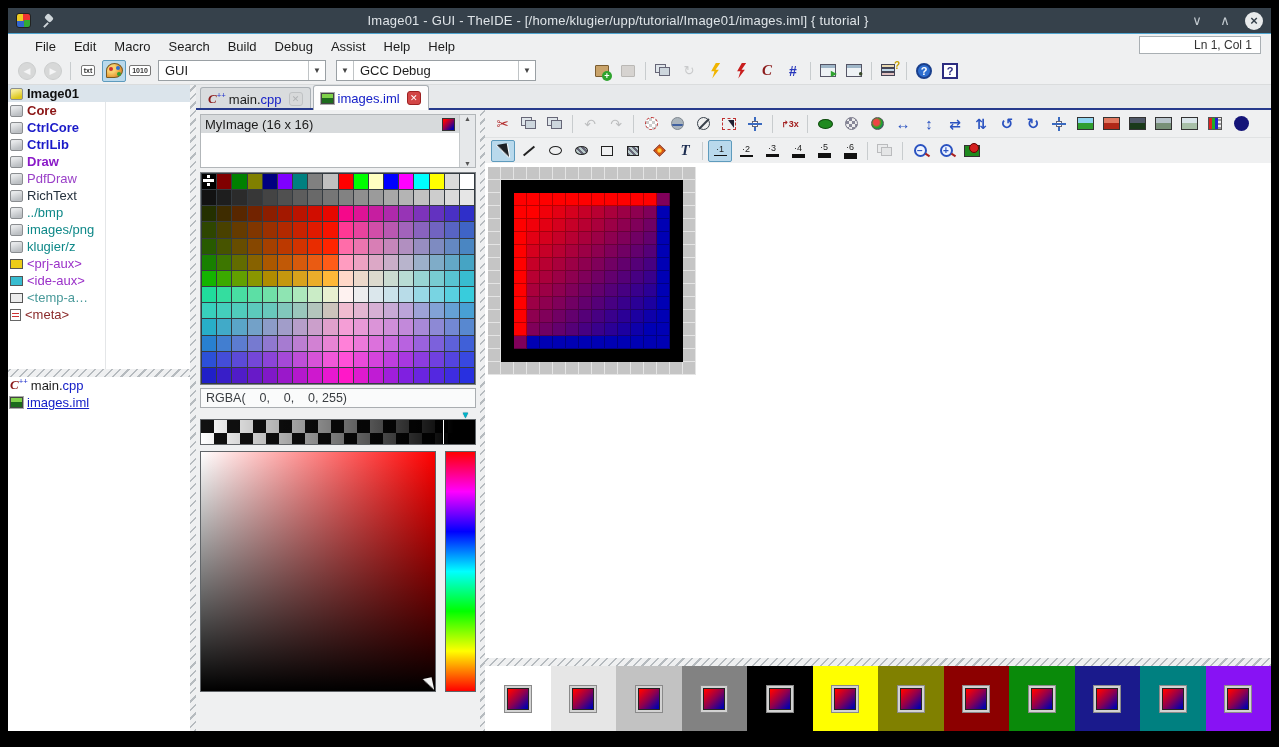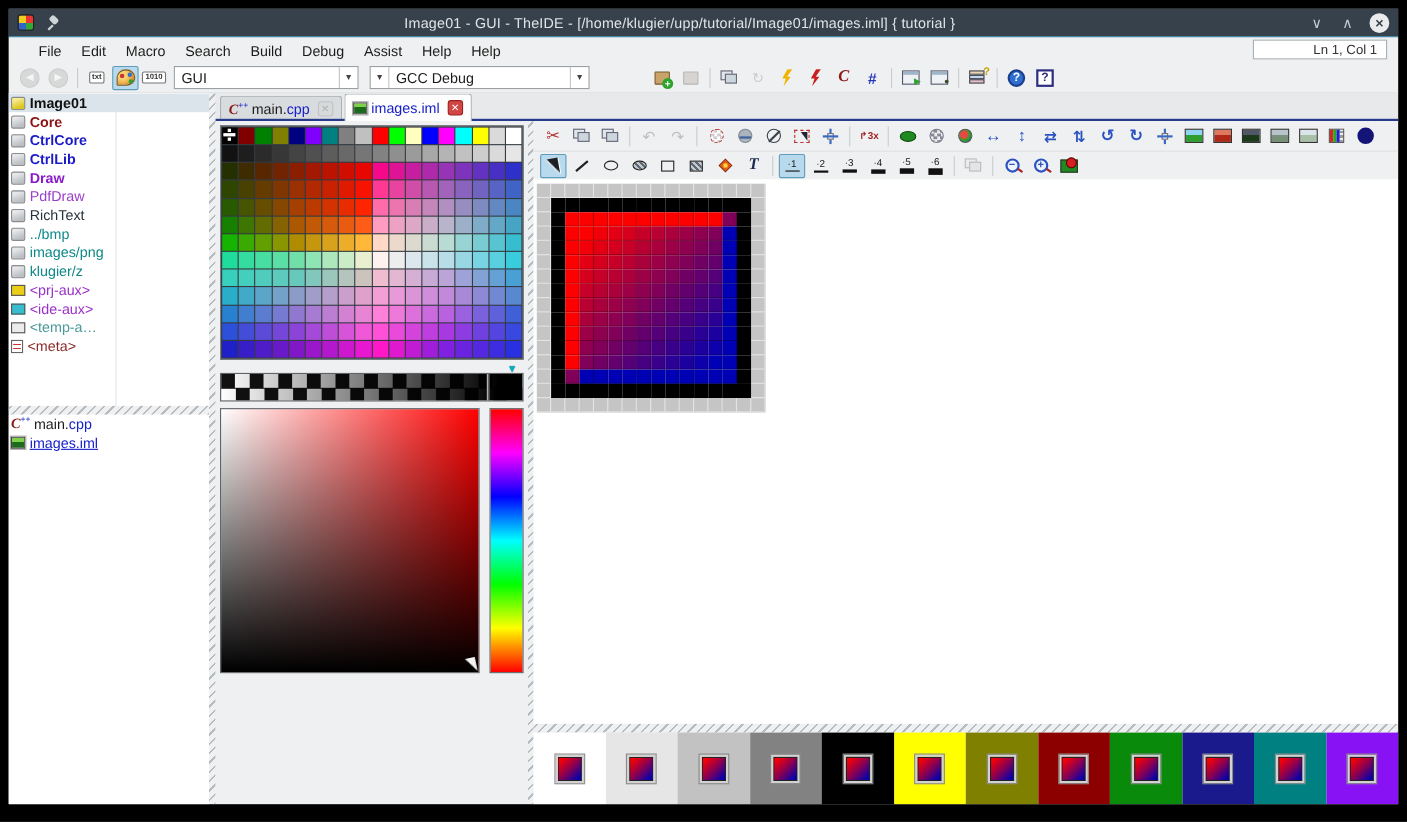--- a/index.html
+++ b/index.html
@@ -397,20 +397,32 @@
             <div class="tab active">
               <span class="imlicn"></span>
               <span style="color: rgb(22, 32, 200);">images.iml</span>
               <span class="tabclose red">✕</span>
             </div>
           </div>
         <div class="tabline"></div>
       </div>
 
       <div class="picker">
+        <div class="listbox">
+          <div id="imgrows">
+              <div class="imgrow">
+                <span>MyImage (16 x 16)</span>
+                <span class="minithumb prev"></span>
+              </div>
+            </div>
+          <div class="vscroll">
+              <span>▲</span>
+              <span>▼</span>
+            </div>
+        </div>
         <div class="palette" id="palette">
             <div class="xmark" style="background: rgb(0, 0, 0);">
               <b style="left: 5px; top: 1px; width: 3px; height: 11px;"></b>
               <b style="left: 1px; top: 5px; width: 11px; height: 3px;"></b>
             </div>
             <div style="background: rgb(128, 0, 0);"></div>
             <div style="background: rgb(0, 128, 0);"></div>
             <div style="background: rgb(128, 128, 0);"></div>
             <div style="background: rgb(0, 0, 128);"></div>
             <div style="background: rgb(127, 0, 255);"></div>
@@ -636,20 +648,21 @@
             <div style="background: rgb(255, 24, 200);"></div>
             <div style="background: rgb(223, 26, 206);"></div>
             <div style="background: rgb(192, 28, 212);"></div>
             <div style="background: rgb(160, 30, 218);"></div>
             <div style="background: rgb(128, 32, 224);"></div>
             <div style="background: rgb(106, 36, 224);"></div>
             <div style="background: rgb(84, 40, 224);"></div>
             <div style="background: rgb(62, 44, 224);"></div>
             <div style="background: rgb(40, 48, 224);"></div>
           </div>
+        <div class="rgbabox">RGBA(    0,    0,    0, 255)</div>
         <div class="alphatri">
             <span>▼</span>
           </div>
         <div class="alphabar">
           <div class="alphamark"></div>
         </div>
         <div class="pickrow">
           <div class="svsquare">
             <div class="cursor"></div>
           </div>

